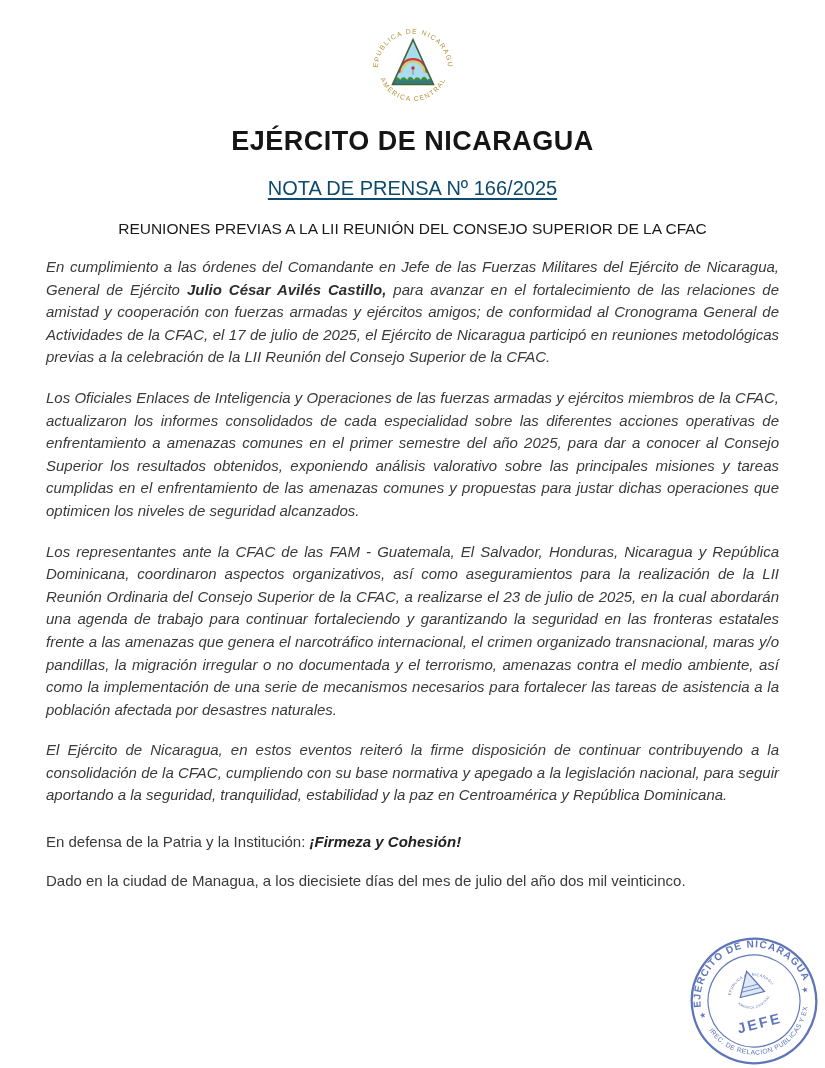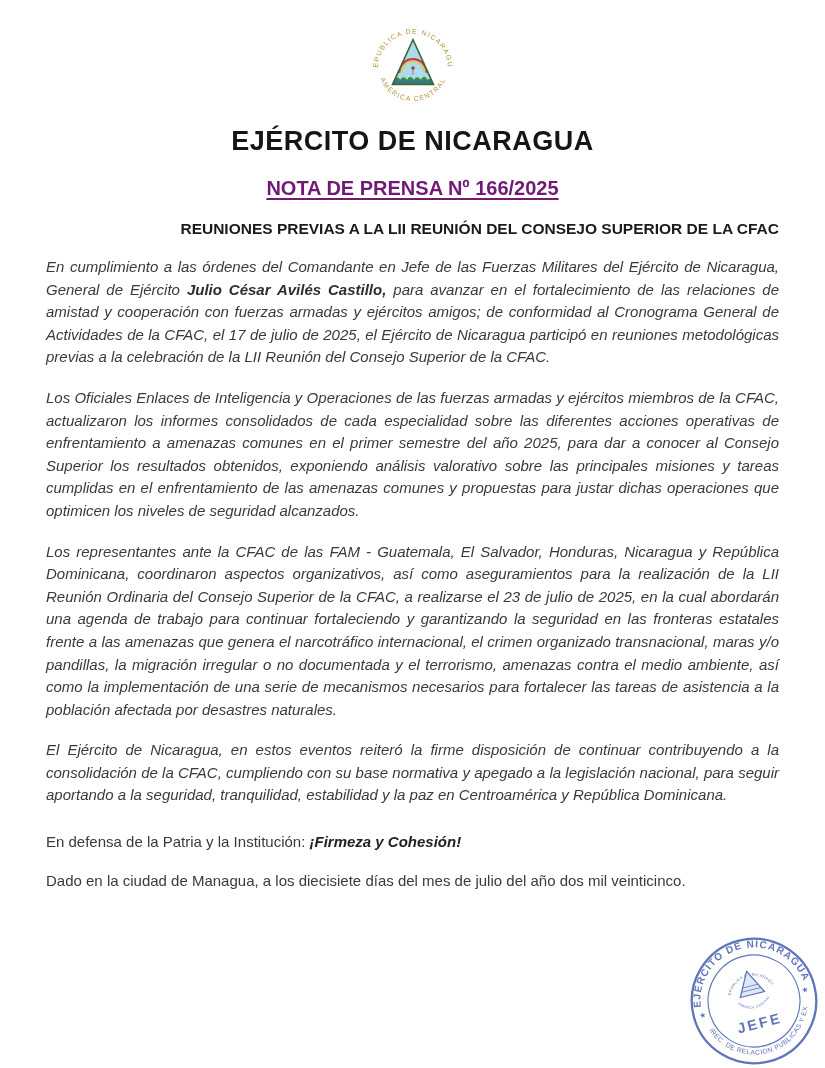--- a/index.html
+++ b/index.html
@@ -26,34 +26,34 @@
     line-height: 30px;
     font-weight: bold;
     letter-spacing: 0.5px;
     color: #151515;
   }
   .press-note {
     margin-top: 20px;
     text-align: center;
     font-size: 20px;
     line-height: 24px;
-    font-weight: bold;
-    color: #701a75;
+    font-weight: normal;
+    color: #0c4a6e;
   }
   .press-note span {
     text-decoration: underline;
     text-decoration-thickness: 2px;
     text-underline-offset: 3px;
   }
   .headline {
     margin-top: 20px;
-    text-align: right;
+    text-align: center;
     font-size: 15.5px;
     line-height: 18px;
-    font-weight: bold;
+    font-weight: normal;
     color: #1a1a1a;
   }
   .para {
     margin-top: 18px;
     font-size: 15px;
     line-height: 22.6px;
     text-align: justify;
     color: #3a3a3a;
     font-style: italic;
   }

